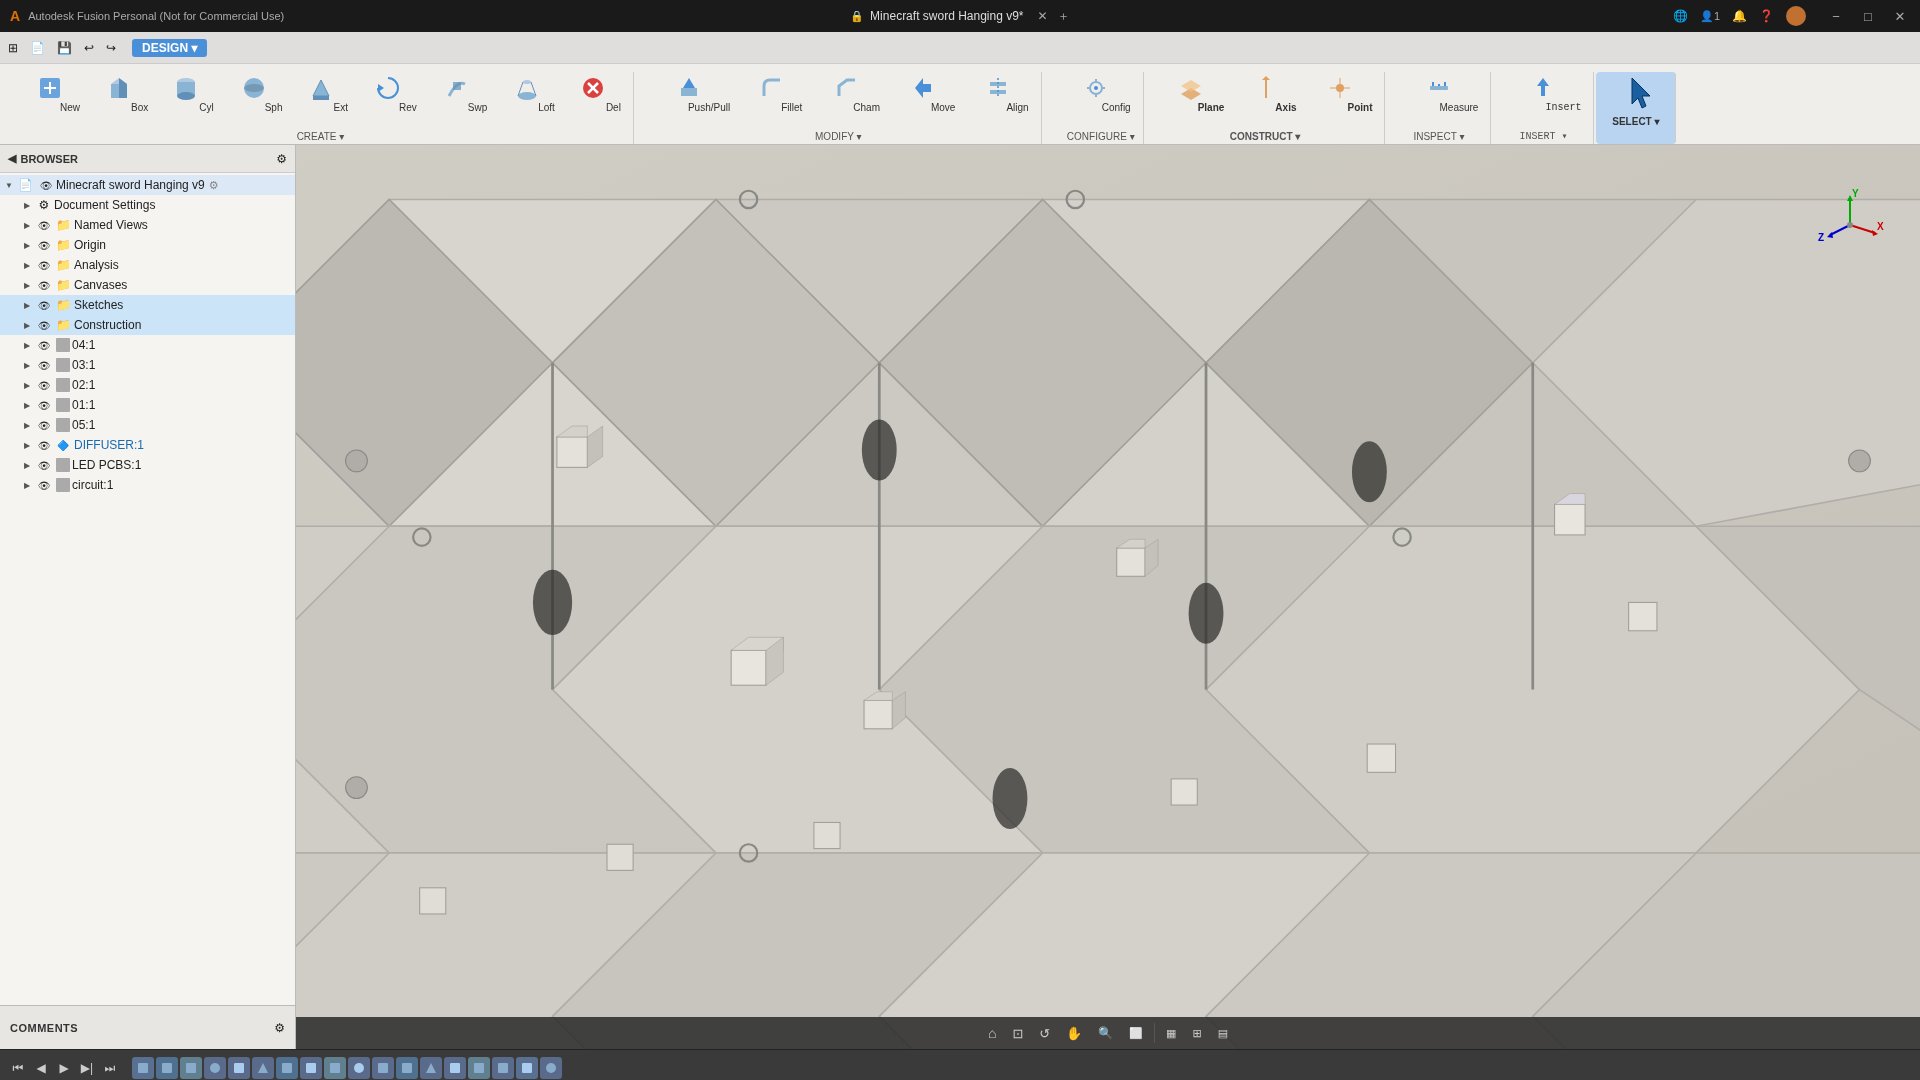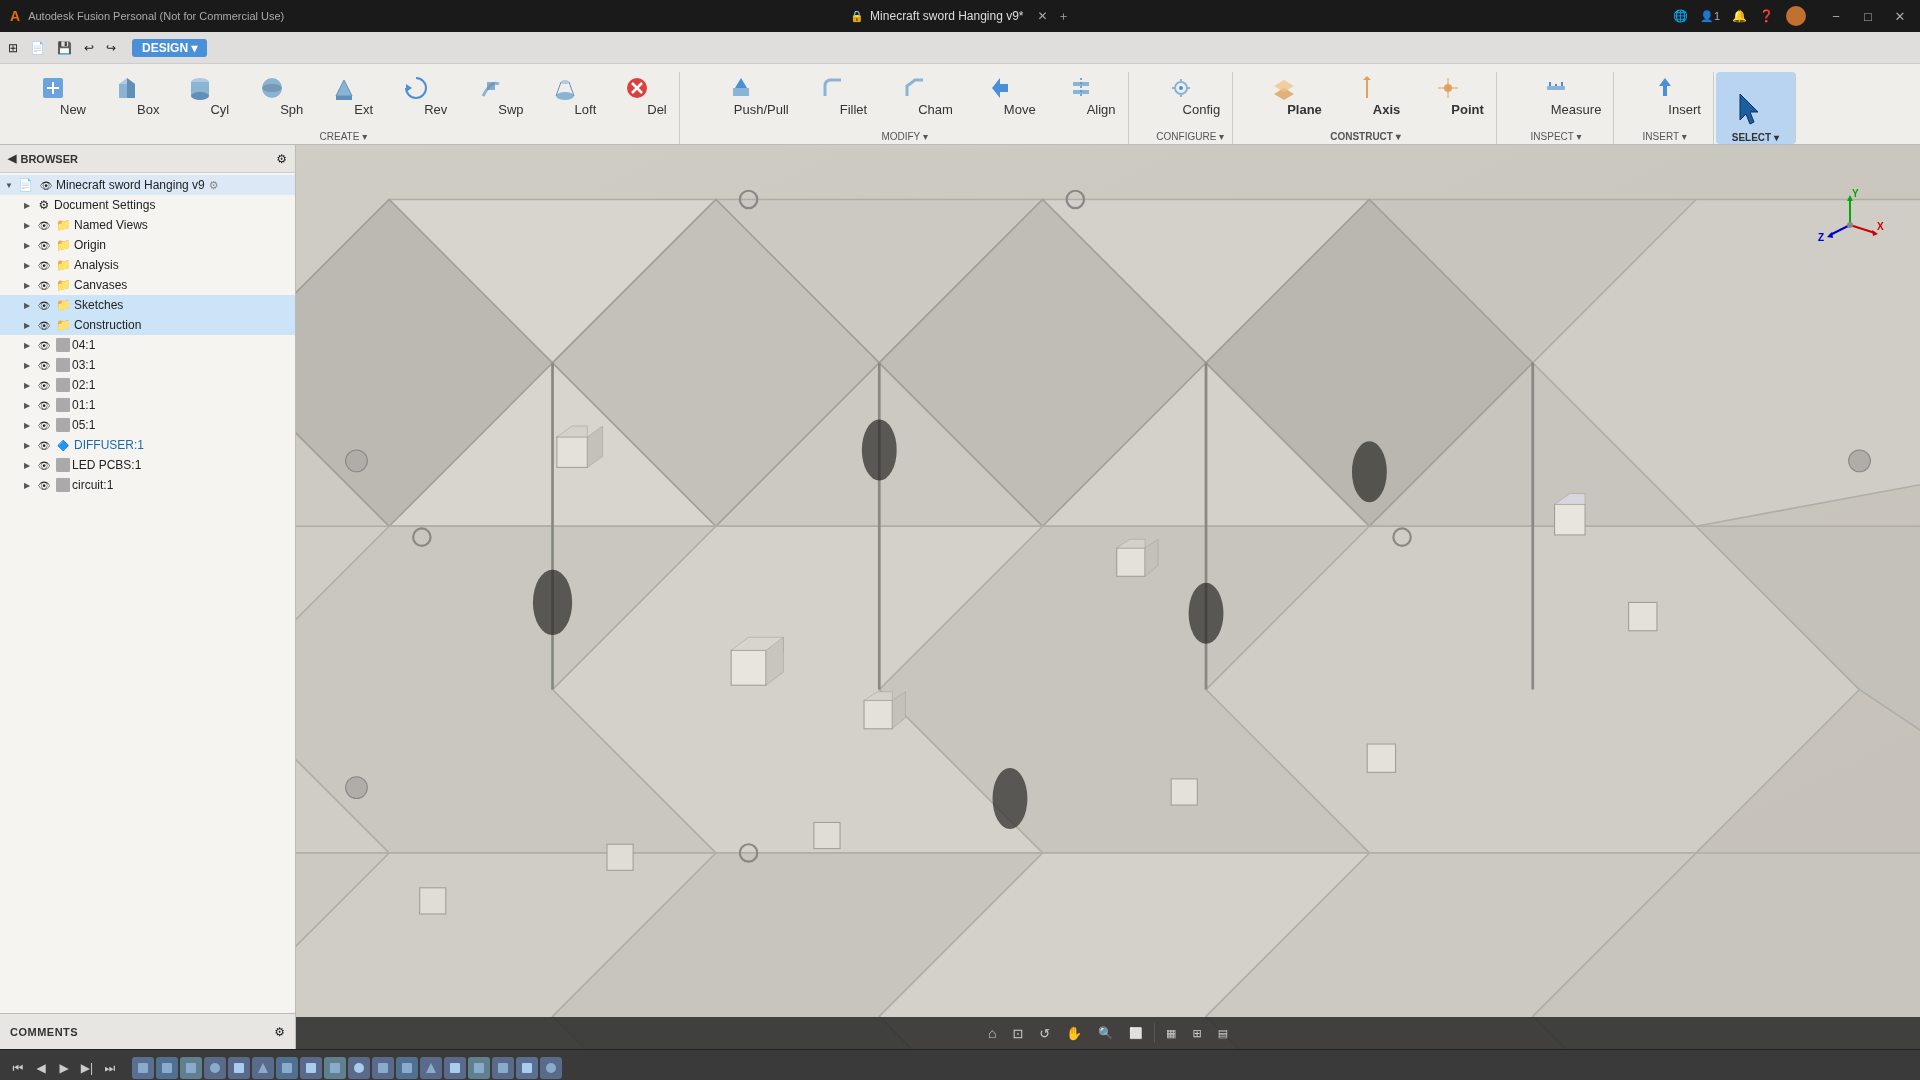--- a/index.html
+++ b/index.html
@@ -18,22 +18,22 @@
     
     #ribbon { width: 100%; background: #f0eeeb; border-bottom: 1px solid #bbb; }
     .ribbon-tab { padding: 4px 12px; font-size: 12px; cursor: pointer; color: #333; border-bottom: 2px solid transparent; }
     .ribbon-tab.active { color: #0070c0; border-bottom: 2px solid #0070c0; font-weight: 600; }
     #ribbon-content { display: flex; align-items: flex-end; padding: 4px 8px 0 8px; gap: 2px; height: 80px; }
     .ribbon-group { display: flex; flex-direction: column; align-items: center; border-right: 1px solid #ccc; padding: 0 8px 2px 8px; height: 72px; justify-content: space-between; }
     .ribbon-group-icons { display: flex; align-items: flex-end; gap: 3px; }
     .ribbon-group-label { font-size: 10px; color: #555; margin-top: 2px; text-align: center; }
     .r-btn { display: flex; flex-direction: column; align-items: center; cursor: pointer; padding: 2px 4px; border-radius: 3px; min-width: 32px; }
     .r-btn .icon-box { width: 28px; height: 28px; display: flex; align-items: center; justify-content: center; }
-    .r-btn .btn-label { font-size: 13px; color: #333; white-space: nowrap; padding-left: 40px; }
-    .r-btn-large { display: flex; flex-direction: column; align-items: flex-start; cursor: pointer; padding: 18px 6px; border-radius: 3px; }
+    .r-btn .btn-label { font-size: 10px; color: #333; white-space: nowrap; padding-left: 40px; }
+    .r-btn-large { display: flex; flex-direction: column; align-items: flex-end; cursor: pointer; padding: 2px 6px; border-radius: 3px; }
     .r-btn-large .icon-box { width: 36px; height: 42px; display: flex; align-items: center; justify-content: center; }
     .r-btn-large .btn-label { font-size: 10px; color: #333; }
 
     
     #main { display: flex; width: 100%; height: calc(1080px - 32px - 108px - 36px); }
 
     
     #browser { width: 296px; min-width: 296px; background: #f5f4f1; border-right: 1px solid #bbb; display: flex; flex-direction: column; }
     #browser-header { display: flex; align-items: center; justify-content: space-between; padding: 4px 8px; background: #e8e6e2; border-bottom: 1px solid #ccc; height: 28px; }
     #browser-header .title { font-size: 11px; font-weight: 600; color: #333; display: flex; align-items: center; gap: 4px; }
@@ -47,21 +47,21 @@
     
     #viewport { flex: 1; position: relative; overflow: hidden; background: #c8c5bc; }
     #readonly-bar { position: absolute; top: 0; left: 0; right: 0; height: 30px; background: rgba(255,255,240,0.92); border-bottom: 1px solid #e0d080; display: flex; align-items: center; justify-content: center; gap: 8px; font-size: 12px; }
     #readonly-bar .lock-icon { color: #c0a000; }
     #readonly-bar .make-editable { color: #0070c0; text-decoration: underline; cursor: pointer; }
 
     
     #gizmo { position: absolute; top: 40px; right: 30px; width: 80px; height: 80px; }
 
     
-    #comments-bar { width: 296px; min-width: 296px; height: 36px; background: #e8e6e2; border-top: 1px solid #bbb; border-right: 1px solid #bbb; display: flex; align-items: center; justify-content: space-between; padding: 0 10px; }
+    #comments-bar { width: 296px; min-width: 296px; height: 44px; background: #e8e6e2; border-top: 1px solid #bbb; border-right: 1px solid #bbb; display: flex; align-items: center; justify-content: space-between; padding: 0 10px; }
 
     
     #timeline { width: 100%; height: 36px; background: #3a3a3a; display: flex; align-items: center; padding: 0 8px; gap: 4px; border-top: 1px solid #222; }
     .tl-btn { width: 20px; height: 20px; display: flex; align-items: center; justify-content: center; cursor: pointer; color: #ccc; font-size: 12px; border-radius: 2px; }
     #timeline-items { display: flex; align-items: center; gap: 2px; flex: 1; overflow: hidden; }
     .tl-item { width: 22px; height: 22px; background: #5a6a8a; border-radius: 3px; display: flex; align-items: center; justify-content: center; cursor: pointer; }
   </style>
 </head>
 <body>
 
@@ -322,21 +322,21 @@
                 <line x1="14" y1="10" x2="14" y2="12" stroke="#4a90d9" stroke-width="2"></line>
                 <line x1="20" y1="8" x2="20" y2="12" stroke="#4a90d9" stroke-width="2"></line>
               </svg>
           </div>
           <span class="btn-label">Measure</span>
         </div>
       </div>
       <div class="ribbon-group-label">INSPECT ▾</div>
     </div>
 
-    <div class="ribbon-group" style="min-width:80px;">
+    <div class="ribbon-group" style="min-width:80px;font-family:Liberation Mono, monospace;">
       <div class="ribbon-group-icons">
         <div class="r-btn">
           <div class="icon-box">
             <svg width="28" height="28" viewBox="0 0 28 28">
                 <polygon points="14,4 20,12 16,12 16,22 12,22 12,12 8,12" fill="#4a90d9"></polygon>
               </svg>
           </div>
           <span class="btn-label">Insert</span>
         </div>
       </div>

